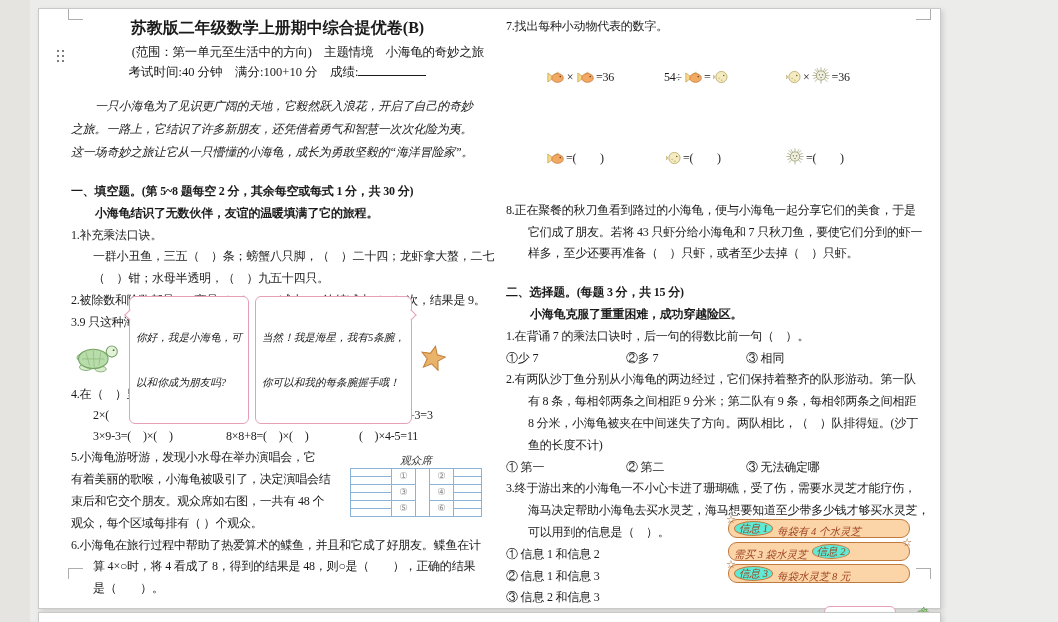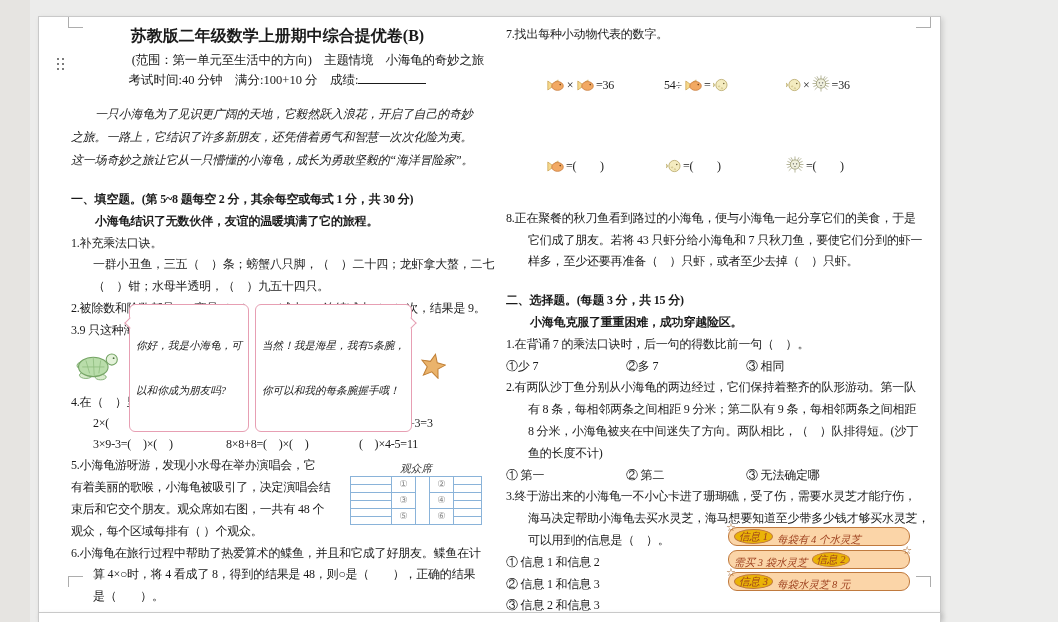--- a/index.html
+++ b/index.html
@@ -1,21 +1,21 @@
 <!DOCTYPE html>
 <html><head>
 <meta charset="utf-8">
 <style>
   * { box-sizing: border-box; margin: 0; padding: 0; }
   html,body { width:1058px; height:622px; overflow:hidden; }
   body { background:#ececeb; font-family:"Liberation Serif","DejaVu Serif",serif; color:#1a1a1a; }
   .canvas { position:relative; width:1058px; height:622px; }
   .left-strip { position:absolute; left:0; top:0; width:30px; height:622px; background:#e6e4e1; }
   .page { position:absolute; background:#fff; border:1px solid #c9c9c9; box-shadow:2px 2px 5px rgba(0,0,0,.13); }
-  .page1 { left:38px; top:16px; width:903px; height:601px; }
+  .page1 { left:38px; top:8px; width:903px; height:601px; }
   .page2 { left:38px; top:612px; width:903px; height:12px; }
 
   .corner { position:absolute; width:15px; height:11px; }
   .corner.tl { left:29px; top:0;  border-left:1px solid #adadad; border-bottom:1px solid #adadad; }
   .corner.tr { left:877px; top:0; border-right:1px solid #adadad; border-bottom:1px solid #adadad; }
   .corner.bl { left:29px; top:559px; border-left:1px solid #adadad; border-top:1px solid #adadad; }
   .corner.br { left:877px; top:559px; border-right:1px solid #adadad; border-top:1px solid #adadad; }
 
   .dots { position:absolute; left:18px; top:41px; display:grid; grid-template-columns:repeat(2,5px); grid-auto-rows:5px; }
   .dots i { width:2px; height:2px; background:#7c7c7c; }
@@ -58,21 +58,21 @@
   .aud-nums div { flex:1; border-bottom:1px solid #8ab3d9; font-size:9.5px; color:#8a8a8a; text-align:center; line-height:15px; }
   .aud-nums div:last-child { border-bottom:none; }
   .aisle { width:13px; }
 
   .opt-grid { display:grid; grid-template-columns:120px 120px auto; }
   .c3-block { position:relative; }
   .pills { position:absolute; right:10px; top:41px; width:182px; }
   .pill { position:relative; border:1.4px solid #c07a3e; background:#fbd5a8; border-radius:9px;
           height:19px; margin-bottom:3.5px; font-size:10.5px; font-style:italic; color:#9c3f1d;
           display:flex; align-items:center; padding:0 5px; white-space:pre; }
-  .pill-oval { border:1.2px solid #c07a3e; background:#eab308; border-radius:50%; padding:0 4px; line-height:13px; }
+  .pill-oval { border:1.2px solid #c07a3e; background:#5eead4; border-radius:50%; padding:0 4px; line-height:13px; }
   .pill .txt { margin-left:4px;margin-top:7px; }
   .pill.rev .txt { margin-left:0; margin-right:4px; }
   .star { position:absolute; font-size:11px; color:#a66428; top:-7px; font-style:normal; }
   .star.sl { left:-3px; } .star.sr { right:-3px; }
 
   .c4-block { position:relative; }
   .c4-art { position:absolute; right:-14px; top:-3px; display:flex; align-items:flex-start; gap:2px; }
   .c4-art .sbubble { font-size:10px; line-height:14px; padding:3px 5px; }
   .c4-art .sbubble::before { top:10px; }
 

